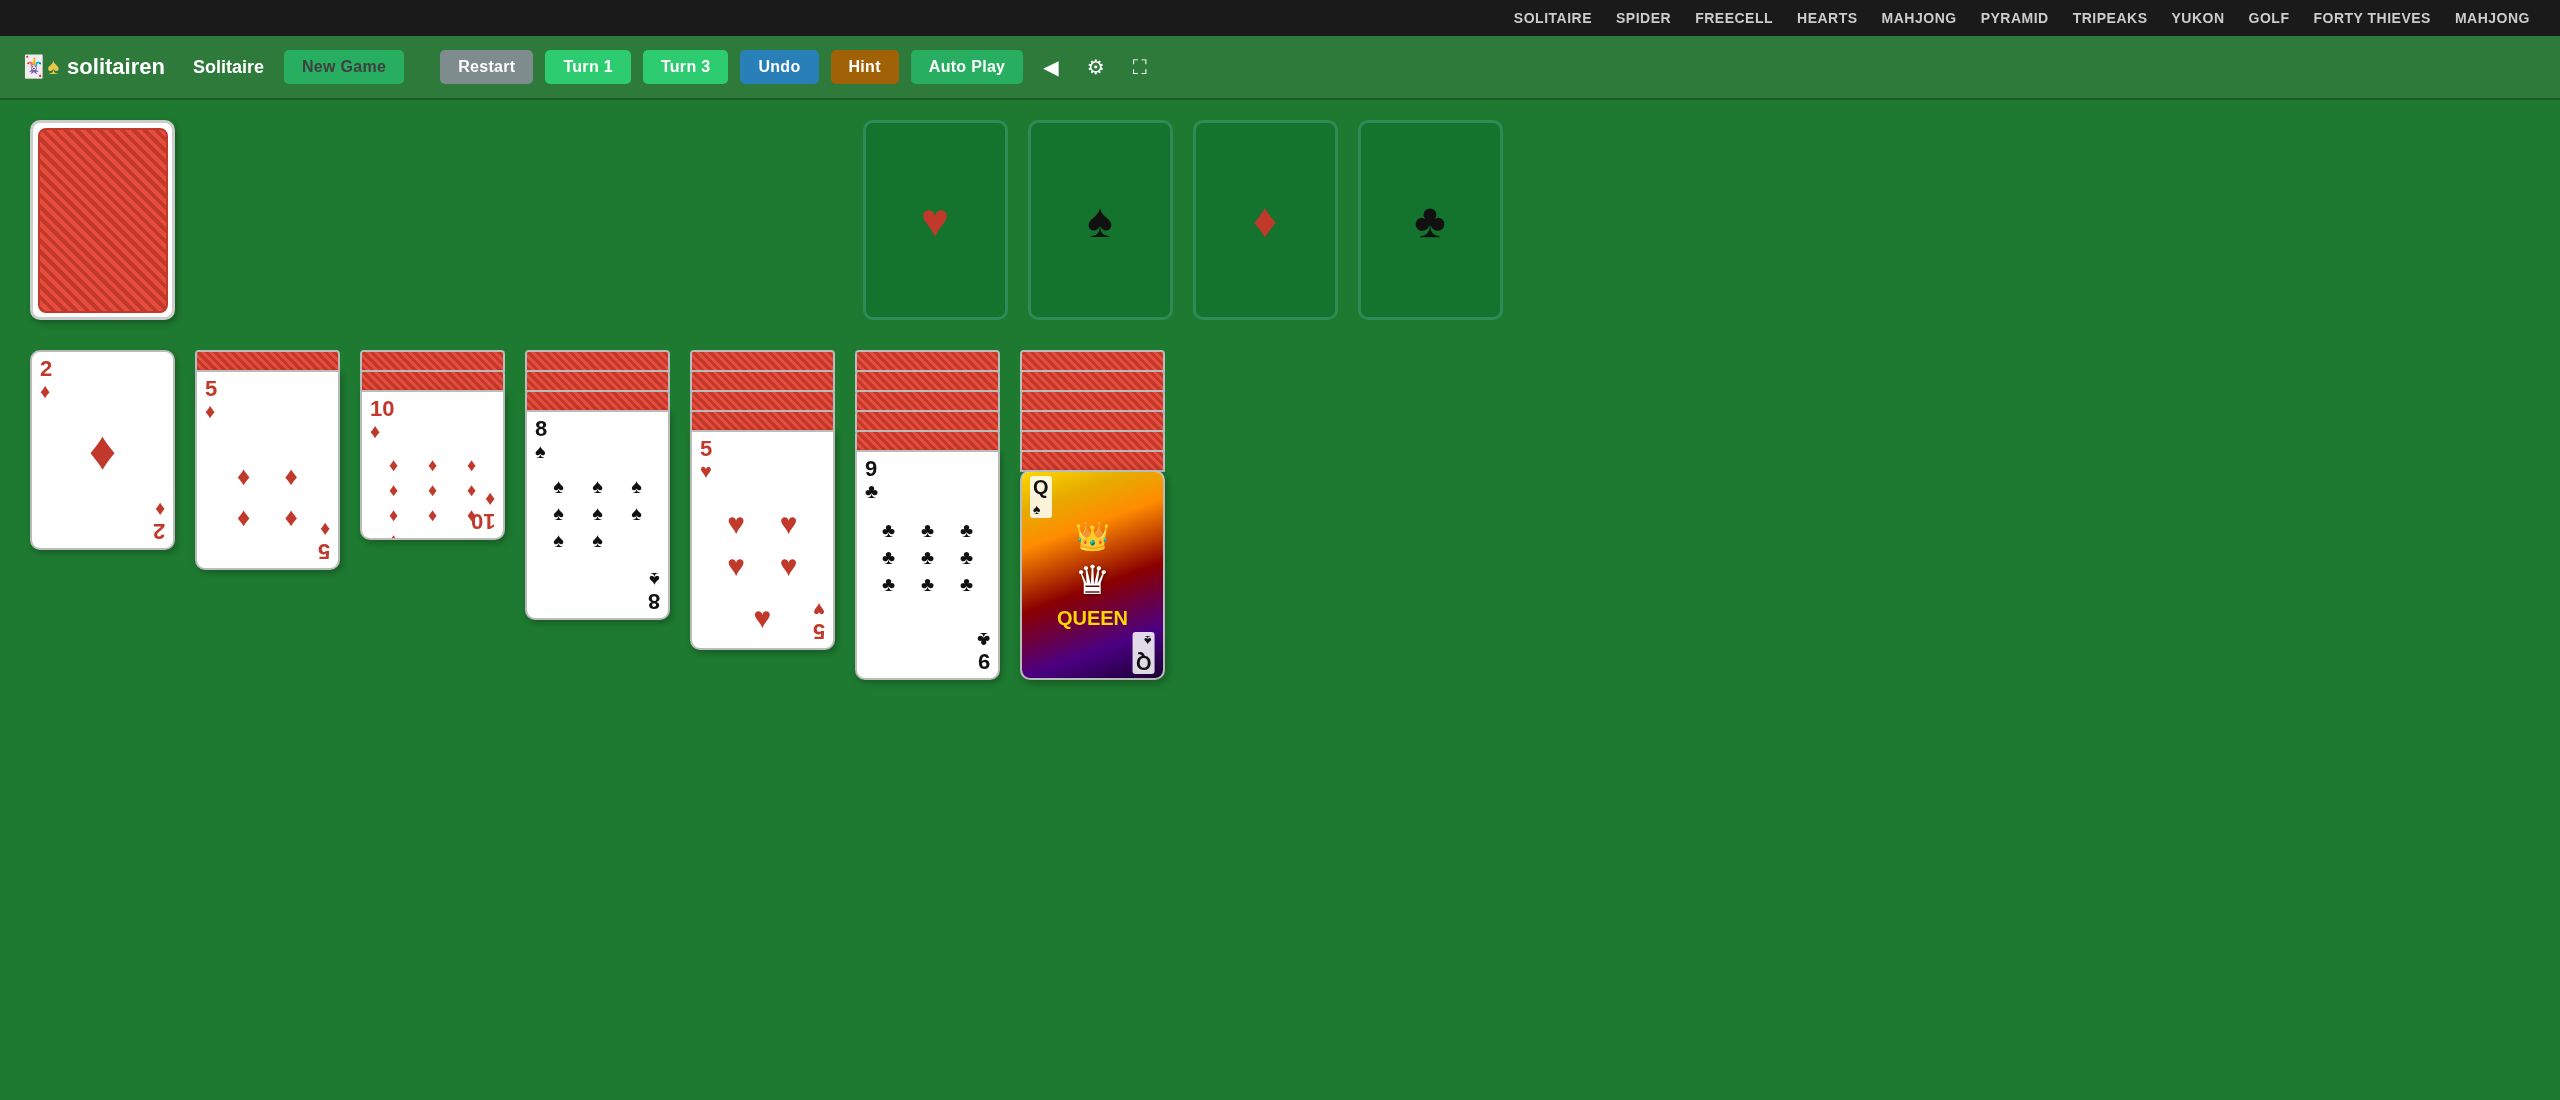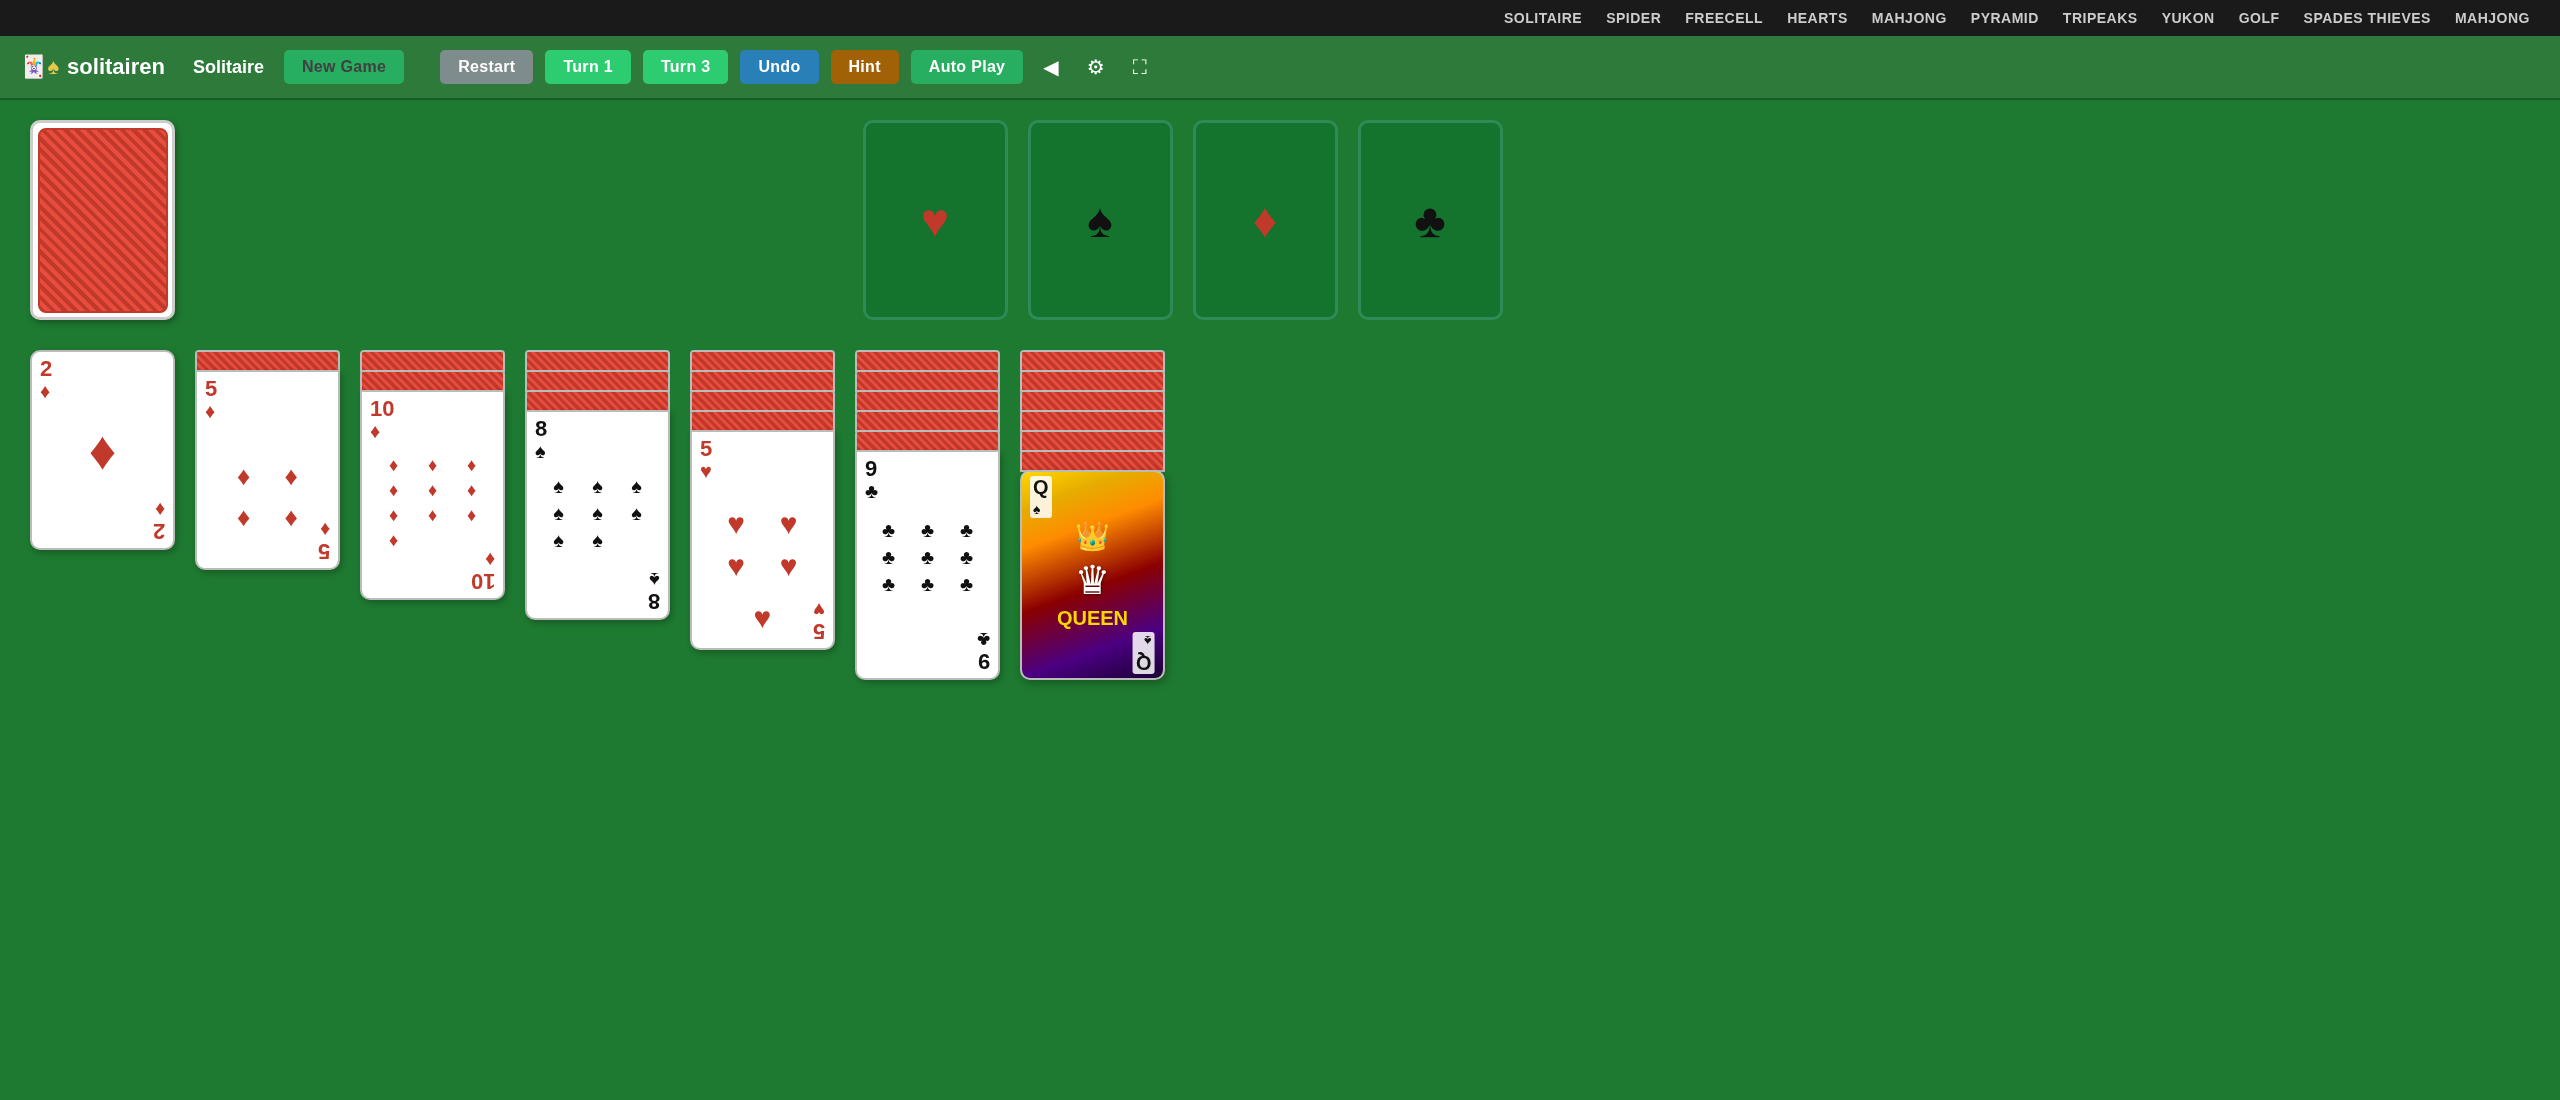--- a/index.html
+++ b/index.html
@@ -297,21 +297,21 @@
 <nav class="top-nav">
   <a>SOLITAIRE</a>
   <a>SPIDER</a>
   <a>FREECELL</a>
   <a>HEARTS</a>
   <a>MAHJONG</a>
   <a>PYRAMID</a>
   <a>TRIPEAKS</a>
   <a>YUKON</a>
   <a>GOLF</a>
-  <a>SPADES THIEVES</a>
+  <a>FORTY THIEVES</a>
   <a>MAHJONG</a>
 </nav>
 
 <header class="header">
   <div class="logo">
     <span class="logo-icon">🃏♠</span>
     <span class="logo-text">solitairen</span>
   </div>
   <span class="site-title">Solitaire</span>
   <button class="btn btn-green">New Game</button>
@@ -382,21 +382,21 @@
       </div>
     </div>
 
     <div class="column tableau-col">
       <div class="face-down-card">
         <div class="face-down-card-inner"></div>
       </div>
       <div class="face-down-card" style="margin-top:-2px;">
         <div class="face-down-card-inner"></div>
       </div>
-      <div class="card red" style="border-radius:0 0 10px 10px; margin-top:-2px; height:210px;">
+      <div class="card red" style="border-radius:0 0 10px 10px; margin-top:-2px; height:150px;">
         <div class="card-rank-top">10</div>
         <div class="card-suit-top">♦</div>
         <div style="display:grid; grid-template-columns:1fr 1fr 1fr; gap:4px; padding:8px 6px; margin-top:6px;">
           <span style="font-size:18px;text-align:center;">♦</span>
           <span style="font-size:18px;text-align:center;">♦</span>
           <span style="font-size:18px;text-align:center;">♦</span>
           <span style="font-size:18px;text-align:center;">♦</span>
           <span style="font-size:18px;text-align:center;">♦</span>
           <span style="font-size:18px;text-align:center;">♦</span>
           <span style="font-size:18px;text-align:center;">♦</span>

